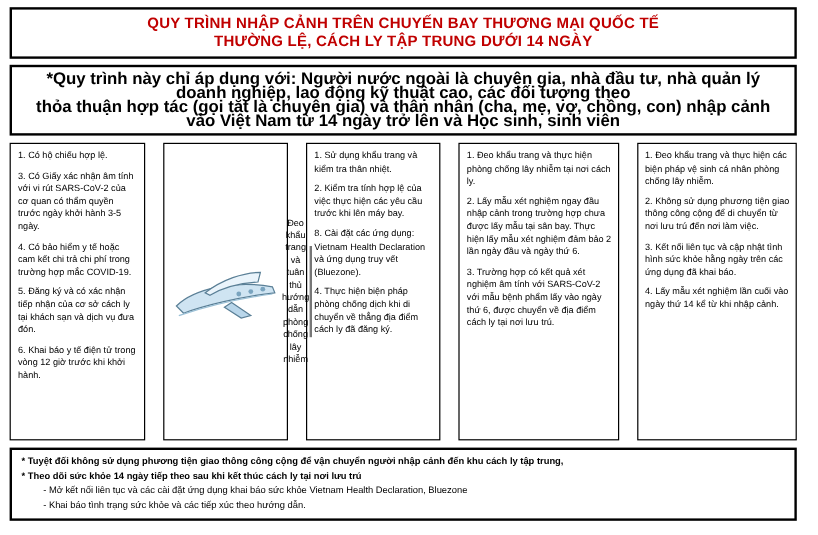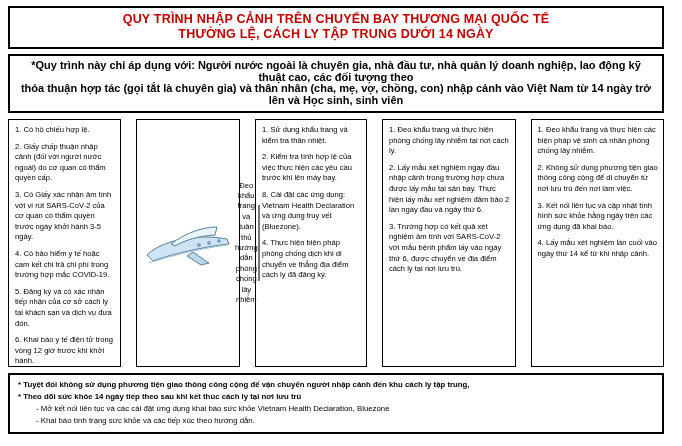--- a/index.html
+++ b/index.html
@@ -35,21 +35,21 @@
     line-height: 15px;
     letter-spacing: .2px;
   }
   .note-box {
     border: 2px solid #000;
     padding: 4px 8px 5px 8px;
     margin-bottom: 6px;
     text-align: center;
   }
   .note-line {
-    font-size: 11px;
+    font-size: 14px;
     font-weight: bold;
     line-height: 11.5px;
   }
   .cols-header {
     display: flex;
     gap: 5px;
     margin-bottom: 5px;
   }
   .col-head {
     border: 1.5px solid #000;
@@ -154,21 +154,20 @@
   <div class="note-box">
     <div class="note-line">*Quy trình này chỉ áp dụng với: Người nước ngoài là chuyên gia, nhà đầu tư, nhà quản lý doanh nghiệp, lao động kỹ thuật cao, các đối tượng theo</div>
     <div class="note-line">thỏa thuận hợp tác (gọi tắt là chuyên gia) và thân nhân (cha, mẹ, vợ, chồng, con) nhập cảnh vào Việt Nam từ 14 ngày trở lên và Học sinh, sinh viên</div>
   </div>
 
 
   <div class="cols-body">
 
     <div class="col-body c1">
       <p>1. Có hộ chiếu hợp lệ.</p>
-      <p>2. Giấy chấp thuận nhập cảnh (đối với người nước ngoài) do cơ quan có thẩm quyền cấp.</p>
       <p>3. Có Giấy xác nhận âm tính với vi rút SARS-CoV-2 của cơ quan có thẩm quyền trước ngày khởi hành 3-5 ngày.</p>
       <p>4. Có bảo hiểm y tế hoặc cam kết chi trả chi phí trong trường hợp mắc COVID-19.</p>
       <p>5. Đăng ký và có xác nhận tiếp nhận của cơ sở cách ly tại khách sạn và dịch vụ đưa đón.</p>
       <p>6. Khai báo y tế điện tử trong vòng 12 giờ trước khi khởi hành.</p>
     </div>
 
     <div class="col-plane">
       <div class="plane-art">
         <svg width="94" height="68" viewBox="0 0 94 68">
           <path d="M6 44 C20 30, 54 22, 86 28 L88 33 C60 36, 28 44, 12 50 Z" fill="#cfe4f2" stroke="#5a7f96" stroke-width="1"></path>

